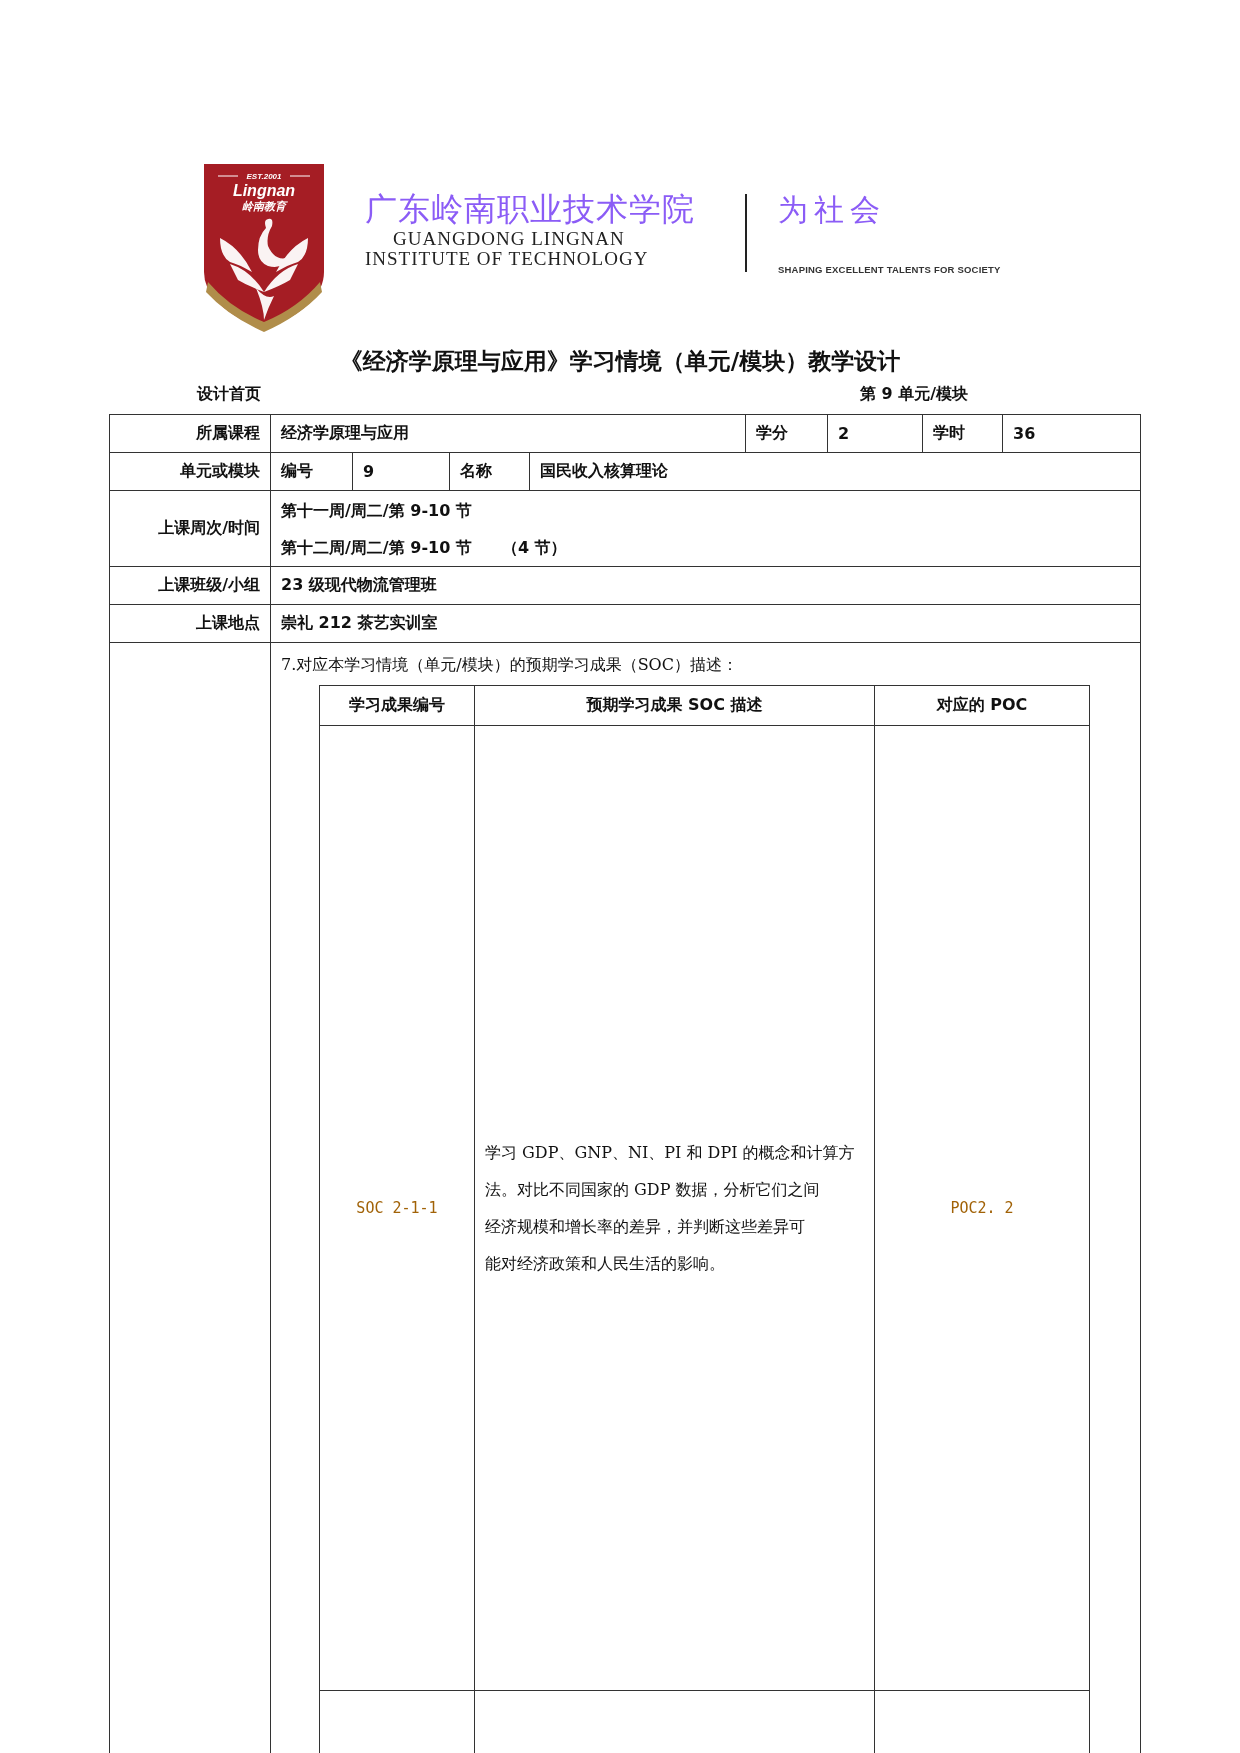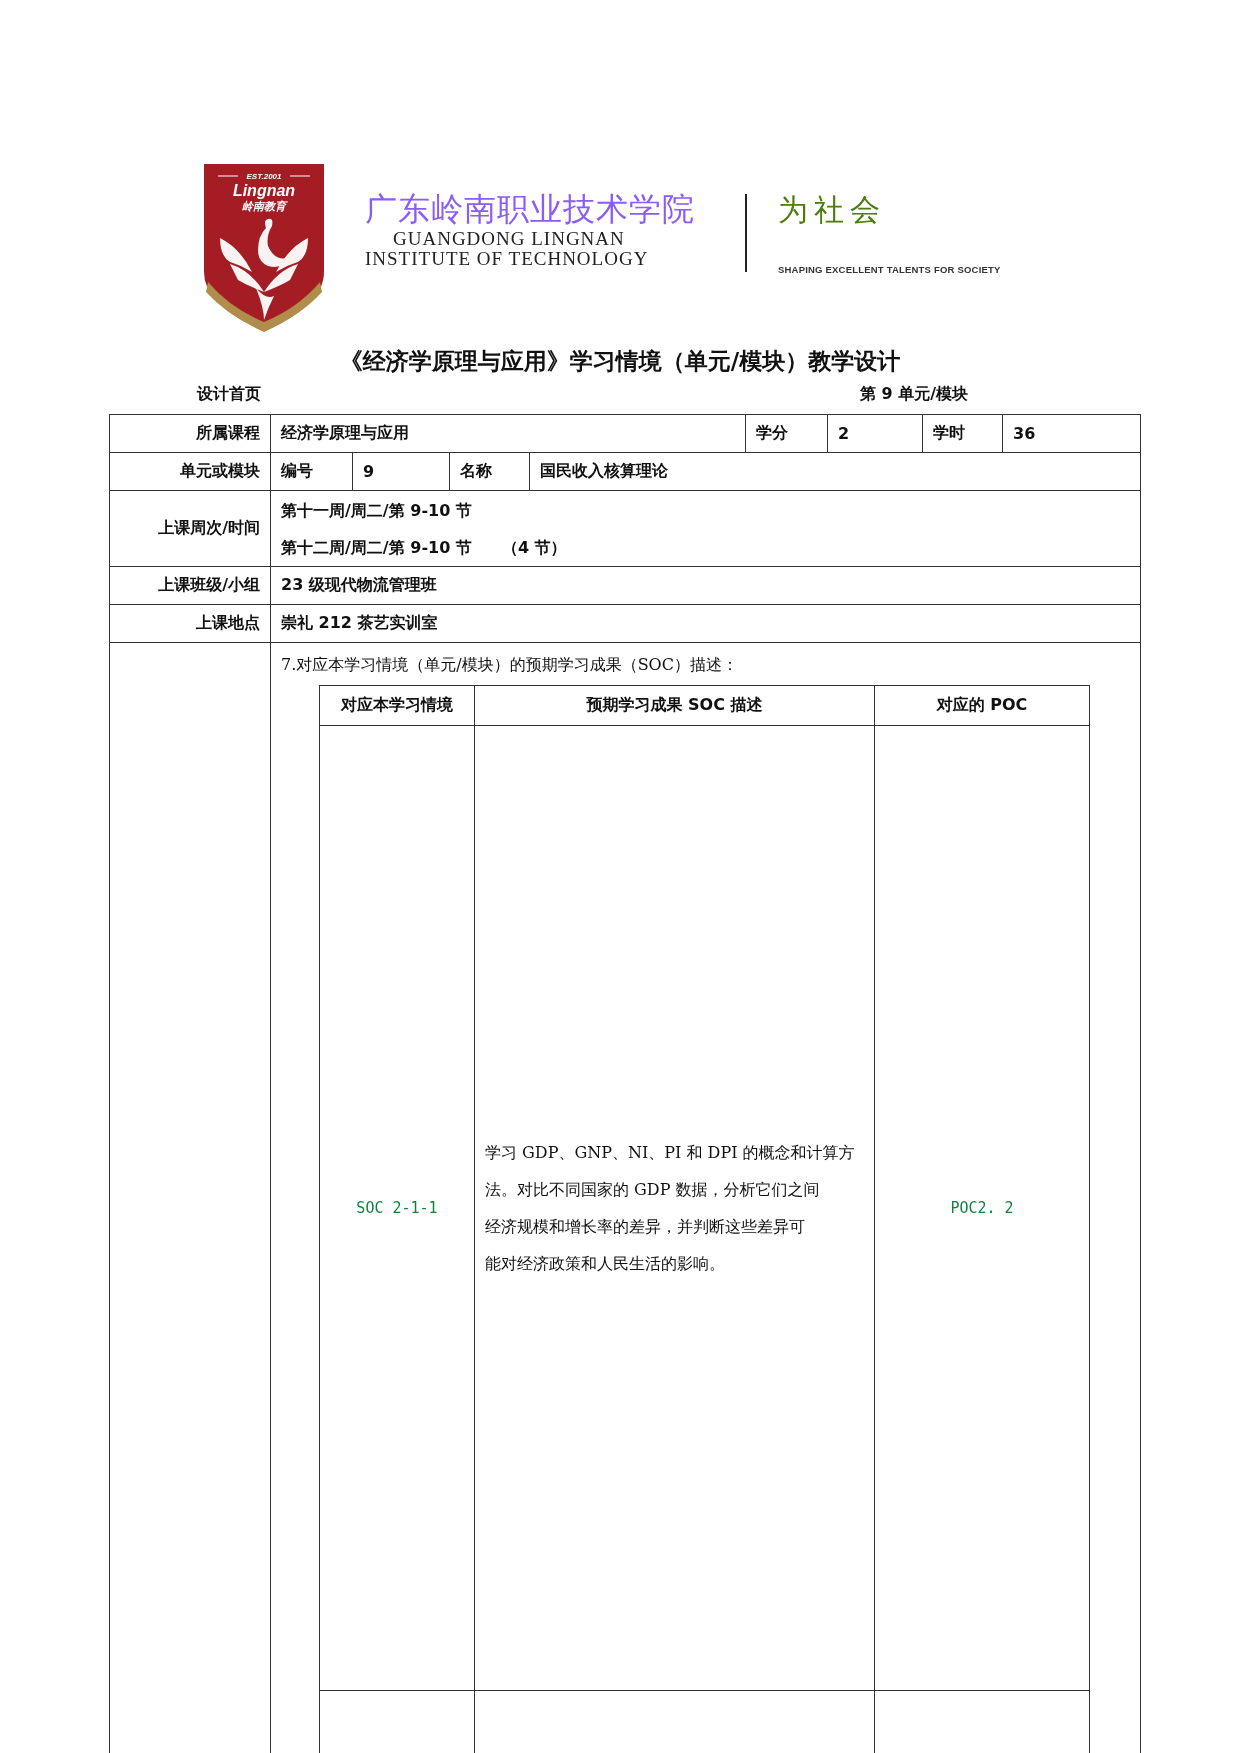--- a/index.html
+++ b/index.html
@@ -6,21 +6,21 @@
   body { width:1240px; height:1753px; position:relative; overflow:hidden;
          font-family:"DejaVu Sans","Liberation Sans",sans-serif; color:#111; }
   .abs { position:absolute; }
   
   #header { left:0; top:0; width:1240px; height:345px; }
   .shield { left:200px; top:160px; width:128px; height:172px; }
   .cn-name { left:365px; top:188px; font-size:32px; letter-spacing:1px; color:#8b5cf6; font-family:"DejaVu Sans",sans-serif; }
   .en-name1 { left:393px; top:228px; font-size:19px; font-family:"Liberation Serif","DejaVu Serif",serif; letter-spacing:1px; color:#222; }
   .en-name2 { left:365px; top:248px; font-size:19px; font-family:"Liberation Serif","DejaVu Serif",serif; letter-spacing:1px; color:#222; }
   .divider-v { left:745px; top:194px; width:2px; height:78px; background:#222; }
-  .slogan1 { left:778px; top:190px; font-size:30px; font-family:Liberation Mono, monospace; letter-spacing:6px; color:#4d7c0f; }
+  .slogan1 { left:778px; top:190px; font-size:30px; font-family:Liberation Mono, monospace; letter-spacing:6px; color:#8b5cf6; }
   .slogan2 { left:778px; top:226px; font-size:30px; font-family:"DejaVu Serif",serif; letter-spacing:6px; color:#222; }
   .slogan-en { left:778px; top:264px; font-size:9.5px; font-weight:bold; letter-spacing:0.2px; color:#333; font-family:"Liberation Sans",sans-serif; }
 
   .doc-title { left:0; width:1240px; top:346px; text-align:center; font-size:23px; font-weight:bold; }
   .design-home { left:158px; top:384px; font-size:16px; font-weight:bold;margin-left:39px; }
   .unit-label { left:860px; top:384px; font-size:16px; font-weight:bold; }
 
   
   table.main { position:absolute; left:109px; top:414px; width:1031px; border-collapse:collapse; table-layout:fixed; }
   table.main td { border:1.5px solid #333; padding:0 10px; font-size:16px; font-weight:bold; vertical-align:middle; }
@@ -33,21 +33,21 @@
   .r6 td { height:964px; vertical-align:top; }
   .multi-line div { line-height:37px; }
   .content-cell { padding:6px 10px 0 10px !important; font-weight:normal !important; font-family:"DejaVu Serif","Liberation Serif",serif; position:relative; overflow:hidden; }
   .sec-head { font-size:16px; line-height:32px; font-weight:normal; }
 
   
   table.soc { border-collapse:collapse; table-layout:fixed; margin:4px 0 2px 38px; width:770px; }
   table.soc td, table.soc th { border:1.5px solid #333; font-size:16px; }
   table.soc th { height:37px; font-weight:bold; font-family:"DejaVu Sans",sans-serif; text-align:center; }
   table.soc td { font-weight:normal; vertical-align:middle; }
-  table.soc td.code, table.soc td.poc { text-align:center; font-family:"DejaVu Sans Mono","Liberation Mono",monospace; font-size:15px; color:#15803d; }
+  table.soc td.code, table.soc td.poc { text-align:center; font-family:"DejaVu Sans Mono","Liberation Mono",monospace; font-size:15px; color:#a16207; }
   table.soc td.desc { padding:0 10px; line-height:37px; }
 </style>
 </head>
 <body>
 
 <div id="header" class="abs">
   <svg class="abs shield" viewBox="0 0 128 172">
     <path d="M4 4 H124 V112 Q124 146 64 170 Q4 146 4 112 Z" fill="#a51d24"></path>
     <path d="M8 122 Q30 148 64 162 Q98 148 120 122 L122 132 Q100 156 64 172 Q28 156 6 132 Z" fill="#b08d4a"></path>
     <line x1="18" y1="16" x2="38" y2="16" stroke="#fff" stroke-width="1"></line>
@@ -128,21 +128,21 @@
       <div class="sec-head">7.对应本学习情境（单元/模块）的预期学习成果（SOC）描述：</div>
 
       <table class="soc">
         <colgroup>
               <col style="width:155px">
               <col style="width:400px">
               <col style="width:215px">
             </colgroup>
         <tbody>
               <tr>
-          <th>对应本学习情境</th>
+          <th>学习成果编号</th>
           <th>预期学习成果 SOC 描述</th>
           <th>对应的 POC</th>
         </tr>
         <tr>
           <td class="code">SOC 2-1-1</td>
           <td class="desc">
             <div>学习 GDP、GNP、NI、PI 和 DPI 的概念和计算方</div>
             <div>法。对比不同国家的 GDP 数据，分析它们之间</div>
             <div>经济规模和增长率的差异，并判断这些差异可</div>
             <div>能对经济政策和人民生活的影响。</div>

